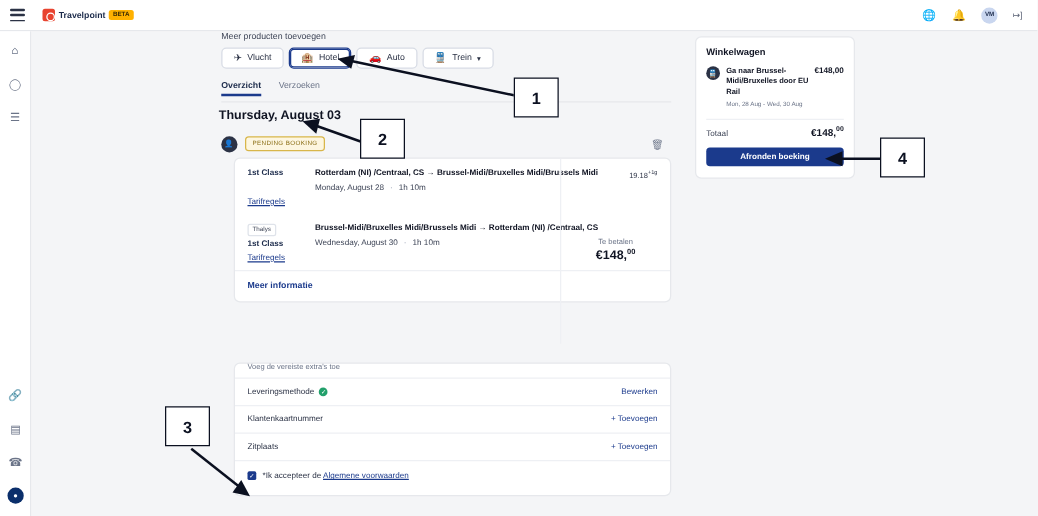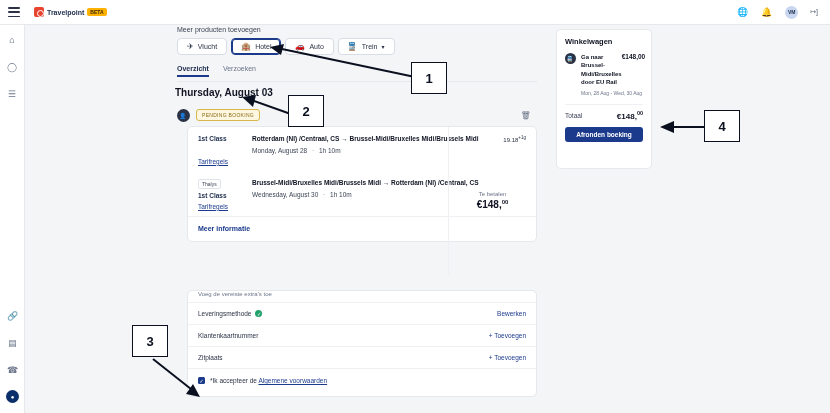--- a/index.html
+++ b/index.html
@@ -96,21 +96,21 @@
   .ex-sub { font-size:6px; color:#6b7488; padding:0 10px 5px 10px;}
   .ex-row { display:flex; align-items:center; padding:7px 10px; border-top:1px solid #eef0f4; font-size:6.5px; color:#2b3245;}
   .ex-row .act { margin-left:auto; color:#1b3a8c; font-size:6.5px;}
   .check { width:7px;height:7px;border-radius:50%;background:#22a06b;color:#fff;font-size:5px;display:flex;align-items:center;justify-content:center;margin-left:4px;}
   .terms { display:flex; align-items:center; gap:5px; padding:8px 10px; border-top:1px solid #eef0f4;}
   .cb { width:7px;height:7px;border-radius:1.5px;background:#1b3a8c;color:#fff;font-size:5px;display:flex;align-items:center;justify-content:center;}
   .terms-txt { font-size:6.5px; color:#2b3245;}
   .terms-link { color:#1b3a8c; text-decoration:underline;}
 
   
-  .cart { position:absolute; left:531px; top:4px; width:96px; background:#fff; border:1px solid #e6e8ec; border-radius:5px; padding:7px 8px 26px 8px;}
+  .cart { position:absolute; left:531px; top:4px; width:128px; background:#fff; border:1px solid #e6e8ec; border-radius:5px; padding:7px 8px 9px 8px;}
   .cart-title { font-size:7.5px; font-weight:bold; color:#101423; margin-bottom:7px;}
   .cart-item { display:flex; gap:5px;}
   .ci-ico { width:11px;height:11px;border-radius:50%;background:#2b3245;color:#fff;font-size:6px;display:flex;align-items:center;justify-content:center;flex:0 0 11px;}
   .ci-name { font-size:6px; font-weight:bold; color:#101423; line-height:1.4;}
   .ci-dates { font-size:5px; color:#6b7488; margin-top:3px;}
   .ci-price { margin-left:auto; font-size:6.5px; font-weight:bold; color:#101423; white-space:nowrap;}
   .cart-sep { height:1px; background:#eef0f4; margin:8px 0 5px 0;}
   .tot-row { display:flex; align-items:baseline;}
   .tot-lbl { font-size:6.5px; color:#3d4456;}
   .tot-val { margin-left:auto; font-size:8px; font-weight:bold; color:#101423;}

